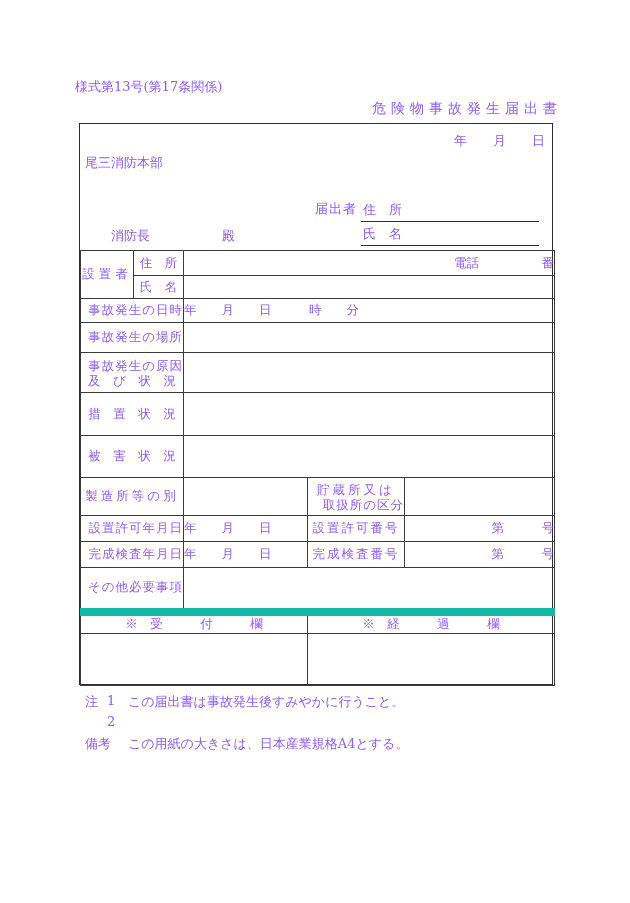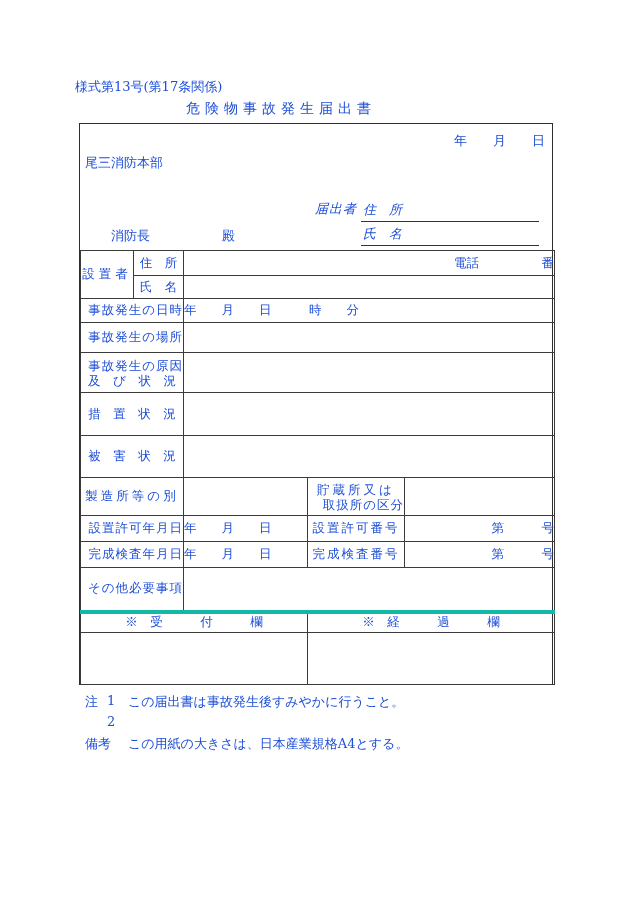--- a/index.html
+++ b/index.html
@@ -1,35 +1,35 @@
 <!DOCTYPE html>
 <html><head>
 <meta charset="utf-8">
 <style>
   html,body{margin:0;padding:0;background:#e8e8e8;}
   .page{
     position:relative;
     width:630px;height:903px;
     background:#ffffff;
     font-family:"DejaVu Serif","Liberation Serif",serif;
-    color:#1d4ed8;
+    color:#8b5cf6;
     overflow:hidden;
   }
   .form-no{position:absolute;left:75px;top:78px;font-size:13px;}
-  .form-title{position:absolute;left:0;top:100px;width:562px;text-align:center;font-size:14px;letter-spacing:5px;}
+  .form-title{position:absolute;left:0;top:100px;width:562px;text-align:right;font-size:14px;letter-spacing:5px;}
   .box{
     position:absolute;left:79px;top:123px;width:474px;height:562px;
     border:1px solid #2e2e2e;box-sizing:border-box;
   }
   .box-top{position:relative;width:100%;height:126px;}
   .date-line{position:absolute;top:8px;right:7px;font-size:13px;}
   .dept{position:absolute;top:30px;left:5px;font-size:13px;}
   .chief{position:absolute;top:55px;left:31px;font-size:13px;margin-top:48px;}
   .chief .tono{margin-left:72px;}
-  .notifier{position:absolute;top:74px;left:235px;display:flex;align-items:flex-start;font-size:13px;font-style:italic;}
+  .notifier{position:absolute;top:74px;left:235px;display:flex;align-items:flex-start;font-size:13px;}
   .notifier-label{letter-spacing:1px;padding-top:2px;white-space:nowrap;}
   .fields{margin-left:4px;width:178px;}
   .field{height:24px;border-bottom:1px solid #333;padding-left:2px;box-sizing:border-box;display:flex;align-items:flex-end;padding-bottom:2px;}
   table.main{
     width:474px;border-collapse:collapse;table-layout:fixed;
     font-size:12.5px;
   }
   table.main td{
     border:1px solid #3b3b3b;
     vertical-align:middle;
@@ -40,21 +40,21 @@
   .lbl{text-align:center;}
   .ls1{letter-spacing:1px;text-align:right;}
   .ls2{letter-spacing:2px;}
   .ls3{letter-spacing:3px;}
   .ls4{letter-spacing:4px;}
   .val-left{padding-left:22px;text-align:left;}
   .val-right{text-align:right;padding-right:4px;}
   .date-cell{padding-left:24px;text-align:left;}
   .no-cell{text-align:right;padding-right:8px;margin-left:45px;}
   .two-line{line-height:15px;}
-  tr.hdr td{border-top:4px solid #14b8a6;text-align:center;}
+  tr.hdr td{border-top:8px solid #14b8a6;text-align:center;}
   
   .r1{height:25px}.r2{height:23px}.r3{height:24px}.r4{height:30px}
   .r5{height:40px}.r6{height:43px}.r7{height:42px}.r8{height:38px}
   .r9{height:26px}.r10{height:26px}.r11{height:44px}.r12{height:21px}.r13{height:52px}
   .notes{position:absolute;left:85px;top:693px;width:470px;font-size:13px;}
   .note-line{position:relative;height:21px;}
   .note-line .c1{position:absolute;left:0;}
   .note-line .c2{position:absolute;left:22px;}
   .note-line .c3{position:absolute;left:43px;}
 </style>

